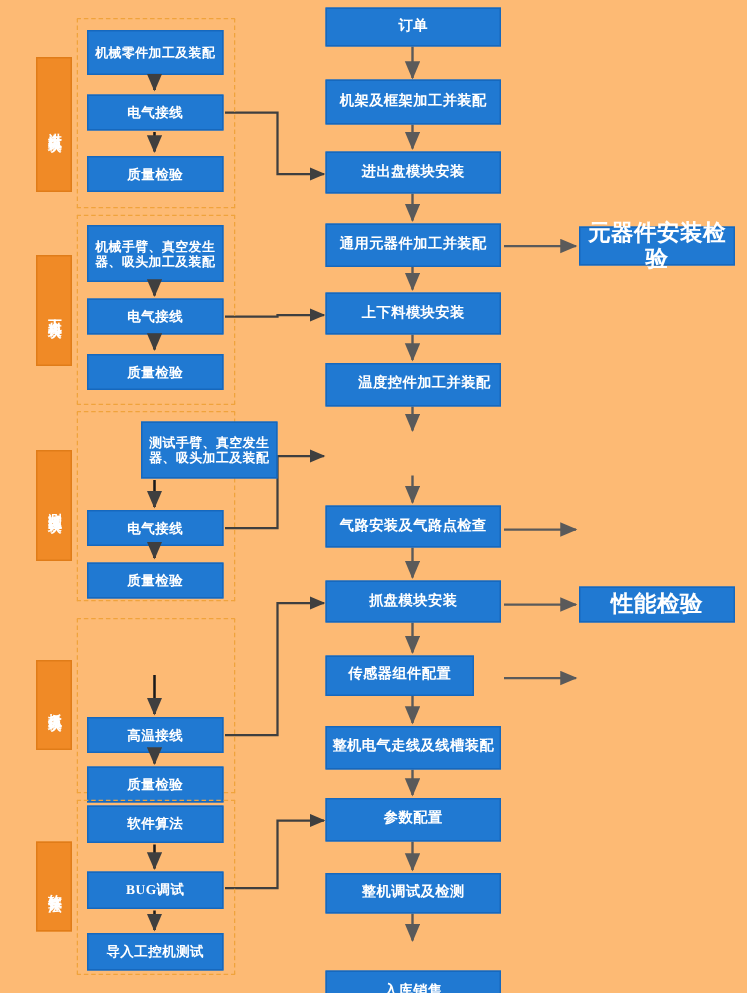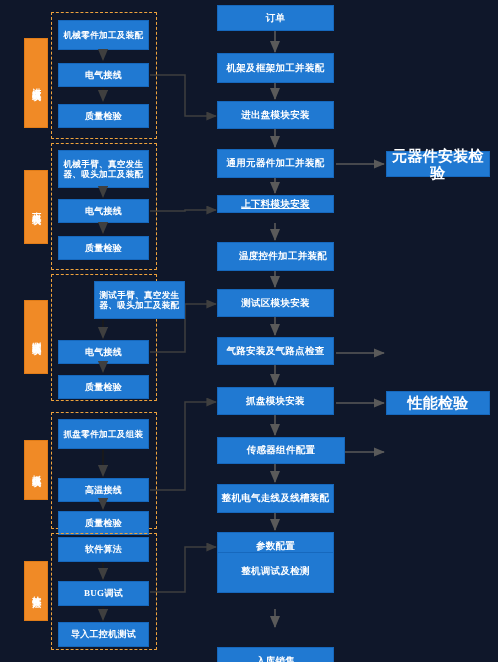--- a/index.html
+++ b/index.html
@@ -4,21 +4,21 @@
 <style>
   html,body{margin:0;padding:0;background:#ffffff;}
   body{
     font-family:"Liberation Sans","DejaVu Sans",sans-serif;
     -webkit-font-smoothing:antialiased;
   }
   #canvas{
     position:relative;
     width:498px;
     height:662px;
-    background:#0f172a;
+    background:#fdba74;
     overflow:hidden;
   }
   
   .box{
     position:absolute;
     background:#2079d2;
     border:1px solid #1668bd;
     color:#ffffff;
     font-weight:bold;
     display:flex;
@@ -120,37 +120,36 @@
   </svg>
 
   <div class="box center" style="left:217px;top:5px;width:117px;height:26px;">订单</div>
 
   <div class="box center" style="left:217px;top:53px;width:117px;height:30px;">机架及框架加工并装配</div>
 
   <div class="box center" style="left:217px;top:101px;width:117px;height:28px;">进出盘模块安装</div>
 
   <div class="box center" style="left:217px;top:149px;width:117px;height:29px;">通用元器件加工并装配</div>
 
-  <div class="box center" style="left:217px;top:195px;width:117px;height:18px;text-decoration:underline;">上下料模块安装</div>
+  <div class="box center" style="left:217px;top:195px;width:117px;height:28px;">上下料模块安装</div>
 
   <div class="box center" style="left:217px;top:242px;width:117px;height:29px;padding-left:18px;">温度控件加工并装配</div>
 
-  <div class="box center" style="left:217px;top:289px;width:117px;height:28px;">测试区模块安装</div>
 
   <div class="box center" style="left:217px;top:337px;width:117px;height:28px;">气路安装及气路点检查</div>
 
   <div class="box center" style="left:217px;top:387px;width:117px;height:28px;text-align:right;">抓盘模块安装</div>
 
-  <div class="box center" style="left:217px;top:437px;width:128px;height:27px;">传感器组件配置</div>
+  <div class="box center" style="left:217px;top:437px;width:99px;height:27px;">传感器组件配置</div>
 
   <div class="box center" style="left:217px;top:484px;width:117px;height:29px;">整机电气走线及线槽装配</div>
 
   <div class="box center" style="left:217px;top:532px;width:117px;height:29px;">参数配置</div>
 
-  <div class="box center" style="left:217px;top:552px;width:117px;height:41px;font-family:Liberation Mono, monospace;">整机调试及检测</div>
+  <div class="box center" style="left:217px;top:582px;width:117px;height:27px;">整机调试及检测</div>
 
   <div class="box center" style="left:217px;top:647px;width:117px;height:29px;">入库销售</div>
 
   <div class="box right" style="left:386px;top:151px;width:104px;height:26px;">元器件安装检验</div>
 
 
   <div class="box right" style="left:386px;top:391px;width:104px;height:24px;">性能检验</div>
 
 
   <div class="groupbox" style="left:51px;top:12px;width:106px;height:127px;"></div>
@@ -184,21 +183,20 @@
   <div class="box sub" style="left:58px;top:375px;width:91px;height:24px;">质量检验</div>
   <svg class="svgline" viewBox="0 0 498 662">
     <g stroke="#1a1a1a" stroke-width="1.7" fill="none" marker-end="url(#ah)">
       <line x1="103" y1="320" x2="103" y2="338"></line>
       <line x1="103" y1="365" x2="103" y2="372"></line>
     </g>
   </svg>
 
   <div class="groupbox" style="left:51px;top:412px;width:106px;height:117px;"></div>
   <div class="grouplabel" style="left:24px;top:440px;width:24px;height:60px;">抓盘模块</div>
-  <div class="box sub tall" style="left:58px;top:419px;width:91px;height:30px;">抓盘零件加工及组装</div>
   <div class="box sub" style="left:58px;top:478px;width:91px;height:24px;">高温接线</div>
   <div class="box sub" style="left:58px;top:511px;width:91px;height:24px;">质量检验</div>
   <svg class="svgline" viewBox="0 0 498 662">
     <g stroke="#1a1a1a" stroke-width="1.7" fill="none" marker-end="url(#ah)">
       <line x1="103" y1="450" x2="103" y2="476"></line>
       <line x1="103" y1="503" x2="103" y2="509"></line>
     </g>
   </svg>
 
   <div class="groupbox" style="left:51px;top:533px;width:106px;height:117px;"></div>

